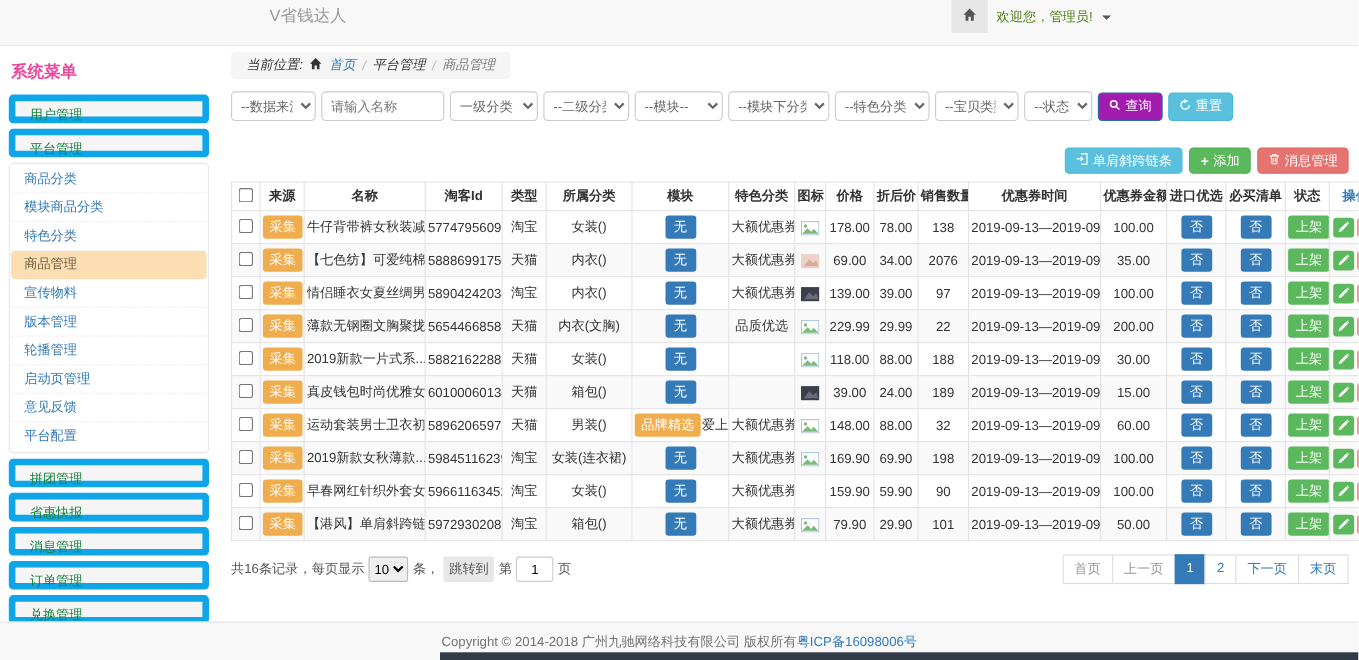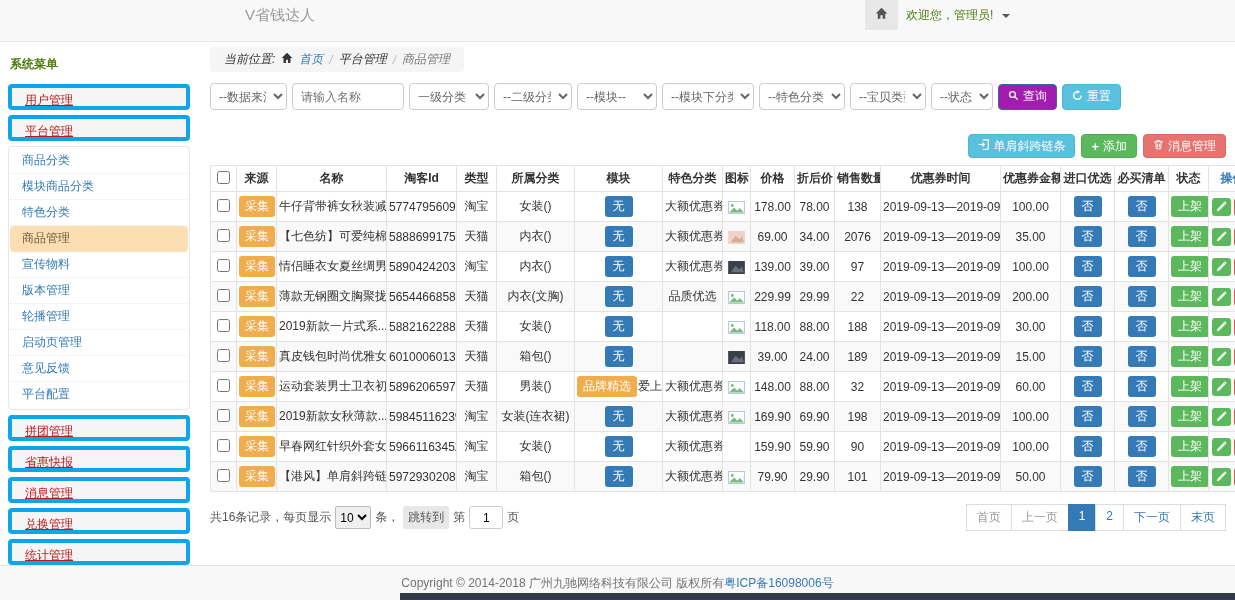--- a/index.html
+++ b/index.html
@@ -12,23 +12,23 @@
   .topbar { position: absolute; top: 0; left: 0; right: 0; height: 42px;
     background: #f8f8f8; border-bottom: 1px solid #e7e7e7; z-index: 10; }
   .brand { position: absolute; left: 245px; top: 0; line-height: 30px; font-size: 15px; color: #9a9a9a; }
   .home-btn { position: absolute; left: 865px; top: 0; width: 33px; height: 30px;
     background: #e7e7e7; display: flex; align-items: center; justify-content: center; cursor: pointer; }
   .user-menu { position: absolute; left: 906px; top: 0; line-height: 30px; color: #4d7c0f; cursor: pointer; }
   .caret { display: inline-block; width: 0; height: 0; border-left: 4px solid transparent;
     border-right: 4px solid transparent; border-top: 4px solid #555; margin-left: 5px; vertical-align: middle; }
   
   .sidebar { position: absolute; left: 8px; top: 40px; width: 182px; }
-  .side-title { color: #4d7c0f; font-weight: bold; font-size: 12px; margin: 16px 0 11px 2px; }
-  .menu-item { background: #f5f5f5; border: 4px solid #0ea5e9; border-radius: 4px;
-    height: 26px; line-height: 24px; padding: 0 13px; margin-bottom: 5px; color: #b91c1c; cursor: pointer; text-decoration: underline; }
+  .side-title { color: #ec4899; font-weight: bold; font-size: 15px; margin: 16px 0 11px 2px; }
+  .menu-item { background: #f5f5f5; border: 6px solid #0ea5e9; border-radius: 4px;
+    height: 26px; line-height: 24px; padding: 0 13px; margin-bottom: 5px; color: #15803d; cursor: pointer; }
   .submenu { background: #fff; border: 1px solid #e7e7e7; border-radius: 4px; margin-bottom: 5px; padding: 1px; }
   .submenu-item { height: 26px; line-height: 25px; padding: 0 12px; color: #337ab7;
     border-bottom: 1px dotted #e8e8e8; cursor: pointer; }
   .submenu-item:last-child { border-bottom: none; }
   .submenu-item.active { background: #fbdfb2; color: #6d5a3f; border-radius: 4px; border-bottom-color: transparent; }
   
   .main { position: absolute; left: 210px; top: 41px; width: 1016px; }
   .breadcrumb { display: inline-flex; align-items: center; gap: 6px; background: #f5f5f5;
     border-radius: 4px; height: 25px; padding: 0 14px; margin-top: 6px; color: #333; font-style: italic; }
   .breadcrumb .sep { color: #bbb; }
@@ -122,20 +122,21 @@
         <div class="submenu-item">宣传物料</div>
         <div class="submenu-item">版本管理</div>
         <div class="submenu-item">轮播管理</div>
         <div class="submenu-item">启动页管理</div>
         <div class="submenu-item">意见反馈</div>
         <div class="submenu-item">平台配置</div>
       </div>
       <div class="menu-item">拼团管理</div>
       <div class="menu-item">省惠快报</div>
       <div class="menu-item">消息管理</div>
+      <div class="menu-item">订单管理</div>
       <div class="menu-item">兑换管理</div>
       <div class="menu-item">统计管理</div>
     </div>
 </div>
 
 <div class="main">
   <div class="breadcrumb">
     <span>当前位置:</span>
     <span>
       <svg width="12" height="12" viewBox="0 0 16 16">

